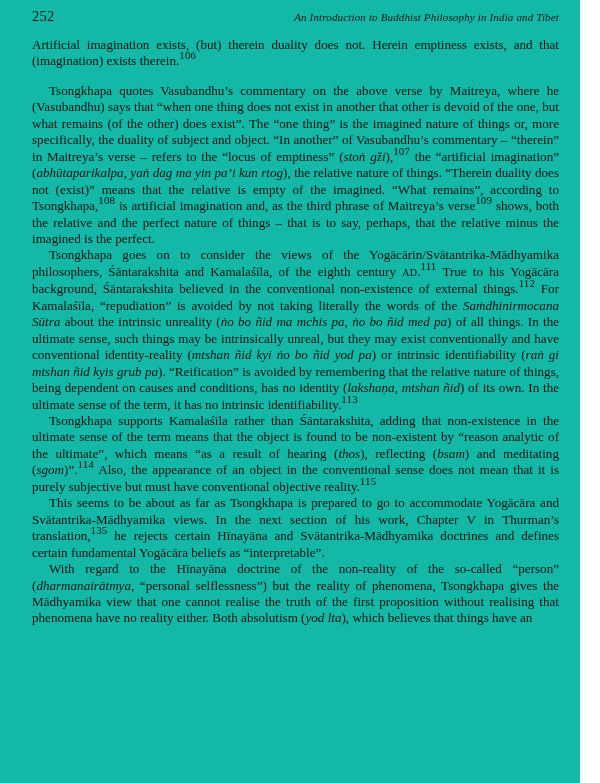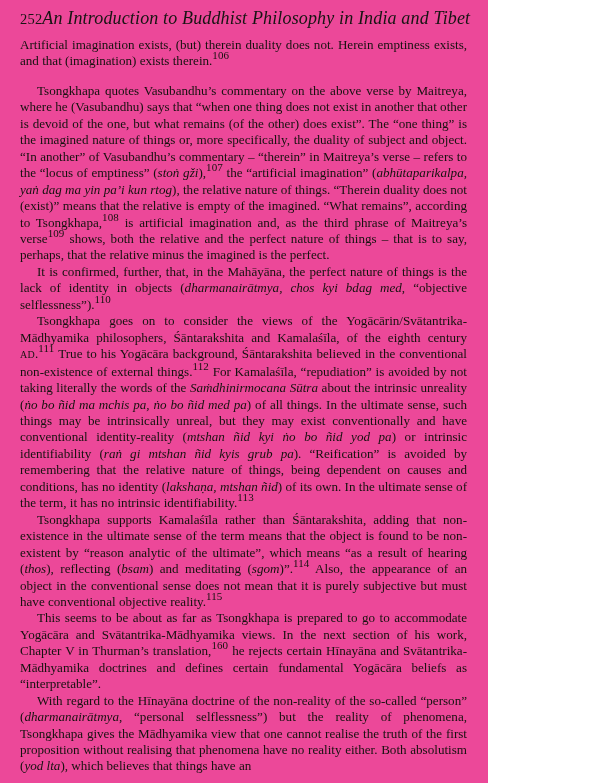--- a/index.html
+++ b/index.html
@@ -9,41 +9,41 @@
   }
   body {
     width: 600px;
     height: 783px;
     font-family: "Liberation Serif", "DejaVu Serif", serif;
     color: #181512;
     overflow: hidden;
   }
   .page {
     position: relative;
-    width: 488px;
+    width: 580px;
     height: 783px;
-    background: #ec4899;
+    background: #14b8a6;
     box-sizing: border-box;
-    padding: 8px 21px 0 20px;
+    padding: 8px 21px 0 32px;
   }
   .running-head {
     display: flex;
     align-items: baseline;
     justify-content: space-between;
     height: 20px;
     margin-bottom: 9px;
   }
   .folio {
     font-size: 14.5px;
     letter-spacing: 0.2px;
     color: #171513;
   }
   .head-title {
     font-style: italic;
-    font-size: 18px;
+    font-size: 11px;
     letter-spacing: 0.15px;
     color: #171513;
     white-space: nowrap;
   }
   .body-text {
     font-size: 13.1px;
     line-height: 16.45px;
     text-align: justify;
     text-justify: inter-word;
     hyphens: none;
@@ -82,24 +82,23 @@
     <span class="folio">252</span>
     <span class="head-title">An Introduction to Buddhist Philosophy in India and Tibet</span>
   </div>
 
   <div class="body-text">
 
     <p class="block-quote">Artificial imagination exists, (but) therein duality does not. Herein emptiness exists, and that (imagination) exists therein.<sup>106</sup></p>
 
     <p>Tsongkhapa quotes Vasubandhu’s commentary on the above verse by Maitreya, where he (Vasubandhu) says that “when one thing does not exist in another that other is devoid of the one, but what remains (of the other) does exist”. The “one thing” is the imagined nature of things or, more specifically, the duality of subject and object. “In another” of Vasubandhu’s commentary – “therein” in Maitreya’s verse – refers to the “locus of emptiness” (<i>stoṅ gži</i>),<sup>107</sup> the “artificial imagination” (<i>abhūtaparikalpa, yaṅ dag ma yin pa’i kun rtog</i>), the relative nature of things. “Therein duality does not (exist)” means that the relative is empty of the imagined. “What remains”, according to Tsongkhapa,<sup>108</sup> is artificial imagination and, as the third phrase of Maitreya’s verse<sup>109</sup> shows, both the relative and the perfect nature of things – that is to say, perhaps, that the relative minus the imagined is the perfect.</p>
 
-    <p>It is confirmed, further, that, in the Mahāyāna, the perfect nature of things is the lack of identity in objects (<i>dharmanairātmya, chos kyi bdag med</i>, “objective selflessness”).<sup>110</sup></p>
 
     <p>Tsongkhapa goes on to consider the views of the Yogācārin/Svātantrika-Mādhyamika philosophers, Śāntarakshita and Kamalaśīla, of the eighth century <span class="smallcaps">AD</span>.<sup>111</sup> True to his Yogācāra background, Śāntarakshita believed in the conventional non-existence of external things.<sup>112</sup> For Kamalaśīla, “repudiation” is avoided by not taking literally the words of the <i>Saṁdhinirmocana Sūtra</i> about the intrinsic unreality (<i>ṅo bo ñid ma mchis pa, ṅo bo ñid med pa</i>) of all things. In the ultimate sense, such things may be intrinsically unreal, but they may exist conventionally and have conventional identity-reality (<i>mtshan ñid kyi ṅo bo ñid yod pa</i>) or intrinsic identifiability (<i>raṅ gi mtshan ñid kyis grub pa</i>). “Reification” is avoided by remembering that the relative nature of things, being dependent on causes and conditions, has no identity (<i>lakshaṇa, mtshan ñid</i>) of its own. In the ultimate sense of the term, it has no intrinsic identifiability.<sup>113</sup></p>
 
     <p>Tsongkhapa supports Kamalaśīla rather than Śāntarakshita, adding that non-existence in the ultimate sense of the term means that the object is found to be non-existent by “reason analytic of the ultimate”, which means “as a result of hearing (<i>thos</i>), reflecting (<i>bsam</i>) and meditating (<i>sgom</i>)”.<sup>114</sup> Also, the appearance of an object in the conventional sense does not mean that it is purely subjective but must have conventional objective reality.<sup>115</sup></p>
 
-    <p>This seems to be about as far as Tsongkhapa is prepared to go to accommodate Yogācāra and Svātantrika-Mādhyamika views. In the next section of his work, Chapter V in Thurman’s translation,<sup>160</sup> he rejects certain Hīnayāna and Svātantrika-Mādhyamika doctrines and defines certain fundamental Yogācāra beliefs as “interpretable”.</p>
+    <p>This seems to be about as far as Tsongkhapa is prepared to go to accommodate Yogācāra and Svātantrika-Mādhyamika views. In the next section of his work, Chapter V in Thurman’s translation,<sup>135</sup> he rejects certain Hīnayāna and Svātantrika-Mādhyamika doctrines and defines certain fundamental Yogācāra beliefs as “interpretable”.</p>
 
     <p>With regard to the Hīnayāna doctrine of the non-reality of the so-called “person” (<i>dharmanairātmya</i>, “personal selflessness”) but the reality of phenomena, Tsongkhapa gives the Mādhyamika view that one cannot realise the truth of the first proposition without realising that phenomena have no reality either. Both absolutism (<i>yod lta</i>), which believes that things have an</p>
 
   </div>
 </div>
 
 </body></html>

